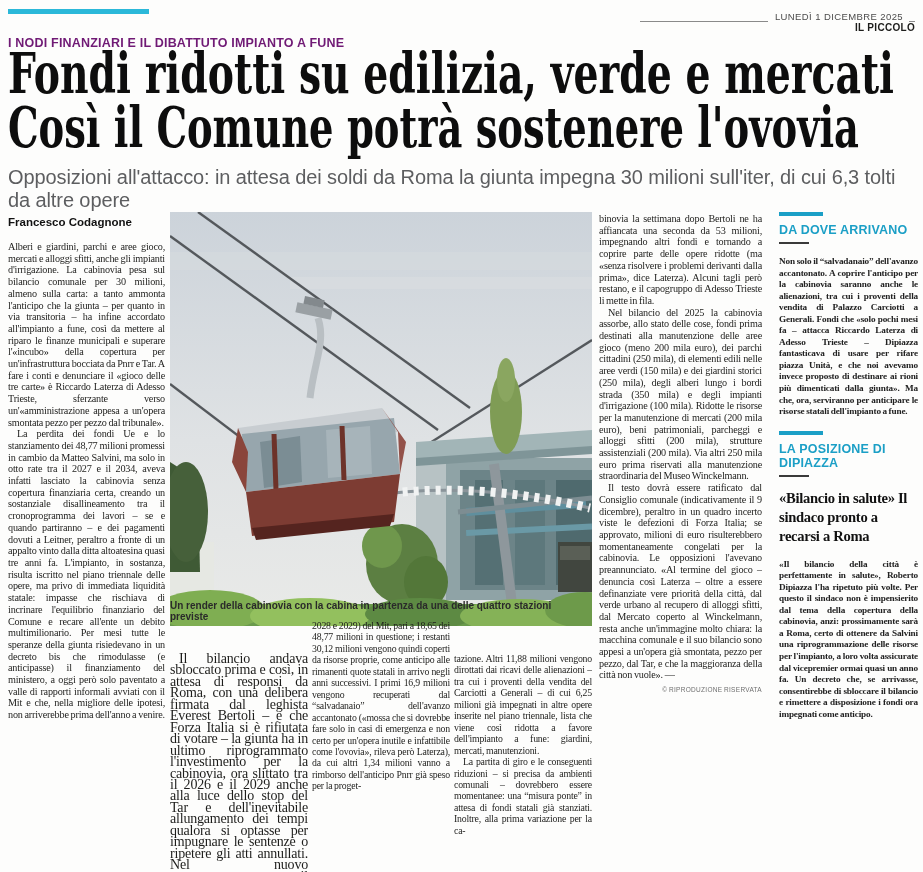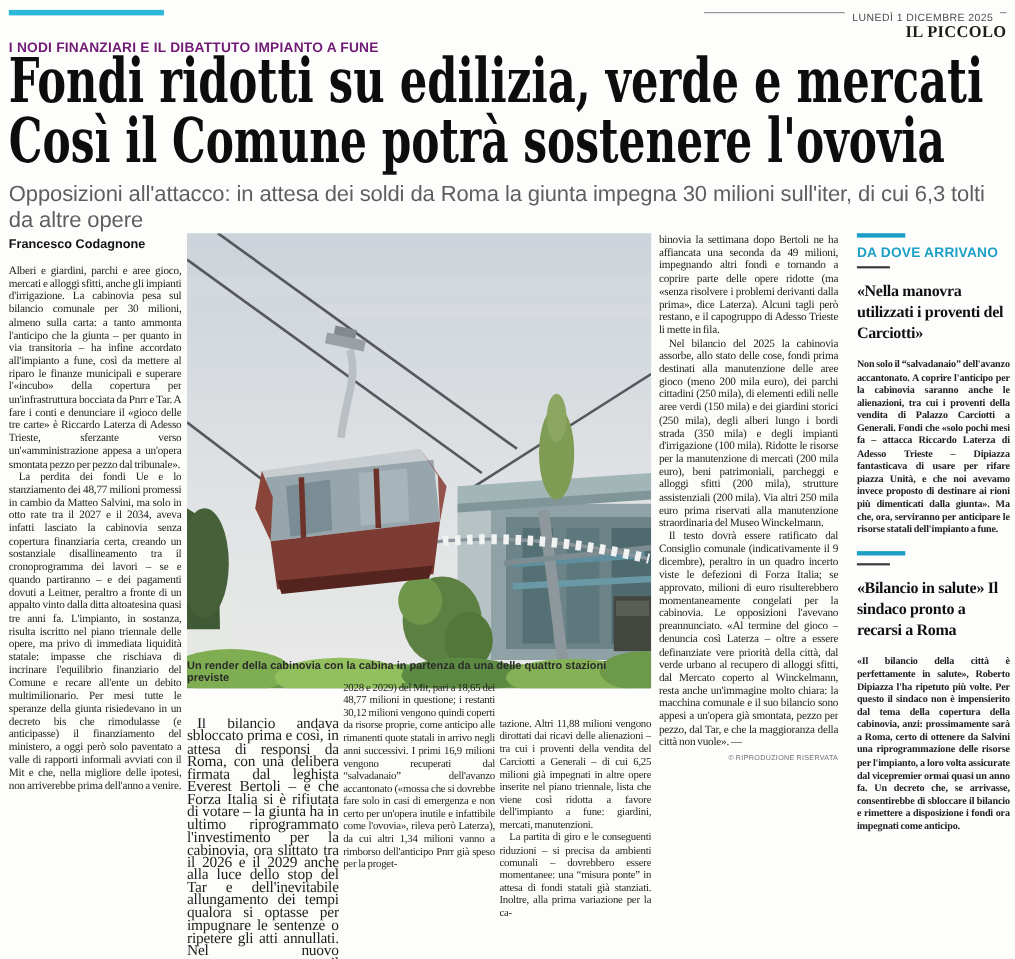--- a/index.html
+++ b/index.html
@@ -5,25 +5,25 @@
   * { margin:0; padding:0; box-sizing:border-box; }
   html,body { background:#ffffff; }
   .page {
     position:relative; width:923px; height:872px; margin:0 auto;
     background:#fdfdfc; overflow:hidden;
     font-family:"Liberation Serif", serif; color:#1d1d1b;
   }
   
   .cyanbar { position:absolute; left:8px; top:9px; width:141px; height:5px; background:#2bb8d9; }
   .mast-date { position:absolute; right:8px; top:11px; font-family:"Liberation Sans",sans-serif;
-    font-size:9.5px; color:#4c4c4c; letter-spacing:.4px; display:flex; align-items:flex-start; }
+    font-size:9.5px; color:#4c4c4c; letter-spacing:.4px; display:flex; align-items:flex-end; }
   .mast-date .rule { display:inline-block; width:128px; height:1px; background:#8a8a8a; margin-right:7px; }
   .mast-date .tick { display:inline-block; width:6px; height:1px; background:#8a8a8a; margin-left:6px; }
-  .mast-paper { position:absolute; right:8px; top:22px; font-family:Liberation Serif, serif;
-    font-size:15px; font-weight:bold; color:#1d1d1b; letter-spacing:.3px; }
+  .mast-paper { position:absolute; right:8px; top:22px; font-family:Liberation Sans, sans-serif;
+    font-size:10px; font-weight:bold; color:#1d1d1b; letter-spacing:.3px; }
   
   .kicker { position:absolute; left:8px; top:36px; font-family:"Liberation Sans",sans-serif;
     font-size:12.5px; font-weight:bold; letter-spacing:.2px; color:#701a75; }
   .headline-svg { position:absolute; left:6px; top:48px; width:910px; height:114px; }
   .headline-svg text { font-family:"DejaVu Serif","Liberation Serif",serif; font-weight:bold; fill:#0d0d0d; }
   .subhead { position:absolute; left:8px; top:166px; width:908px;
     font-family:"Liberation Sans",sans-serif; font-size:20px; color:#5d5e60; letter-spacing:-.1px; }
   
   .byline { position:absolute; left:8px; top:216px; font-family:"Liberation Sans",sans-serif;
     font-size:11.5px; font-weight:bold; color:#121212; }
@@ -169,35 +169,35 @@
     <p class="ind">Il bilancio andava sbloccato prima e così, in attesa di responsi da Roma, con una delibera firmata dal leghista Everest Bertoli – e che Forza Italia si è rifiutata di votare – la giunta ha in ultimo riprogrammato l'investimento per la cabinovia, ora slittato tra il 2026 e il 2029 anche alla luce dello stop del Tar e dell'inevitabile allungamento dei tempi qualora si optasse per impugnare le sentenze o ripetere gli atti annullati. Nel nuovo cronoprogramma il Comune prevede di contare sulle prime tre rate (2027,</p>
   </div>
   <div class="col col3">
     <p>2028 e 2029) del Mit, pari a 18,65 dei 48,77 milioni in questione; i restanti 30,12 milioni vengono quindi coperti da risorse proprie, come anticipo alle rimanenti quote statali in arrivo negli anni successivi. I primi 16,9 milioni vengono recuperati dal “salvadanaio” dell'avanzo accantonato («mossa che si dovrebbe fare solo in casi di emergenza e non certo per un'opera inutile e infattibile come l'ovovia», rileva però Laterza), da cui altri 1,34 milioni vanno a rimborso dell'anticipo Pnrr già speso per la proget-</p>
   </div>
   <div class="col col4">
     <p>tazione. Altri 11,88 milioni vengono dirottati dai ricavi delle alienazioni – tra cui i proventi della vendita del Carciotti a Generali – di cui 6,25 milioni già impegnati in altre opere inserite nel piano triennale, lista che viene così ridotta a favore dell'impianto a fune: giardini, mercati, manutenzioni.</p>
     <p>La partita di giro e le conseguenti riduzioni – si precisa da ambienti comunali – dovrebbero essere momentanee: una “misura ponte” in attesa di fondi statali già stanziati. Inoltre, alla prima variazione per la ca-</p>
   </div>
   <div class="col col5">
-    <p>binovia la settimana dopo Bertoli ne ha affiancata una seconda da 49 milioni, impegnando altri fondi e tornando a coprire parte delle opere ridotte (ma «senza risolvere i problemi derivanti dalla prima», dice Laterza). Alcuni tagli però restano, e il capogruppo di Adesso Trieste li mette in fila.</p>
+    <p>binovia la settimana dopo Bertoli ne ha affiancata una seconda da 53 milioni, impegnando altri fondi e tornando a coprire parte delle opere ridotte (ma «senza risolvere i problemi derivanti dalla prima», dice Laterza). Alcuni tagli però restano, e il capogruppo di Adesso Trieste li mette in fila.</p>
     <p>Nel bilancio del 2025 la cabinovia assorbe, allo stato delle cose, fondi prima destinati alla manutenzione delle aree gioco (meno 200 mila euro), dei parchi cittadini (250 mila), di elementi edili nelle aree verdi (150 mila) e dei giardini storici (250 mila), degli alberi lungo i bordi strada (350 mila) e degli impianti d'irrigazione (100 mila). Ridotte le risorse per la manutenzione di mercati (200 mila euro), beni patrimoniali, parcheggi e alloggi sfitti (200 mila), strutture assistenziali (200 mila). Via altri 250 mila euro prima riservati alla manutenzione straordinaria del Museo Winckelmann.</p>
     <p>Il testo dovrà essere ratificato dal Consiglio comunale (indicativamente il 9 dicembre), peraltro in un quadro incerto viste le defezioni di Forza Italia; se approvato, milioni di euro risulterebbero momentaneamente congelati per la cabinovia. Le opposizioni l'avevano preannunciato. «Al termine del gioco – denuncia così Laterza – oltre a essere definanziate vere priorità della città, dal verde urbano al recupero di alloggi sfitti, dal Mercato coperto al Winckelmann, resta anche un'immagine molto chiara: la macchina comunale e il suo bilancio sono appesi a un'opera già smontata, pezzo per pezzo, dal Tar, e che la maggioranza della città non vuole». —</p>
     <p class="copyright">© RIPRODUZIONE RISERVATA</p>
   </div>
 
   <div class="sidebar">
     <div>
       <div class="chip"></div>
       <div class="side-kicker">DA DOVE ARRIVANO</div>
       <div class="side-rule"></div>
-      <div class="side-head">«Nella manovra utilizzati i proventi del Carciotti»</div>
       <div class="side-body">Non solo il “salvadanaio” dell'avanzo accantonato. A coprire l'anticipo per la cabinovia saranno anche le alienazioni, tra cui i proventi della vendita di Palazzo Carciotti a Generali. Fondi che «solo pochi mesi fa – attacca Riccardo Laterza di Adesso Trieste – Dipiazza fantasticava di usare per rifare piazza Unità, e che noi avevamo invece proposto di destinare ai rioni più dimenticati dalla giunta». Ma che, ora, serviranno per anticipare le risorse statali dell'impianto a fune.</div>
     </div>
     <div>
       <div class="chip"></div>
+      <div class="side-kicker">LA POSIZIONE DI DIPIAZZA</div>
       <div class="side-rule"></div>
       <div class="side-head">«Bilancio in salute» Il sindaco pronto a recarsi a Roma</div>
       <div class="side-body">«Il bilancio della città è perfettamente in salute», Roberto Dipiazza l'ha ripetuto più volte. Per questo il sindaco non è impensierito dal tema della copertura della cabinovia, anzi: prossimamente sarà a Roma, certo di ottenere da Salvini una riprogrammazione delle risorse per l'impianto, a loro volta assicurate dal vicepremier ormai quasi un anno fa. Un decreto che, se arrivasse, consentirebbe di sbloccare il bilancio e rimettere a disposizione i fondi ora impegnati come anticipo.</div>
     </div>
   </div>
 
 </div>
 
 </body></html>

